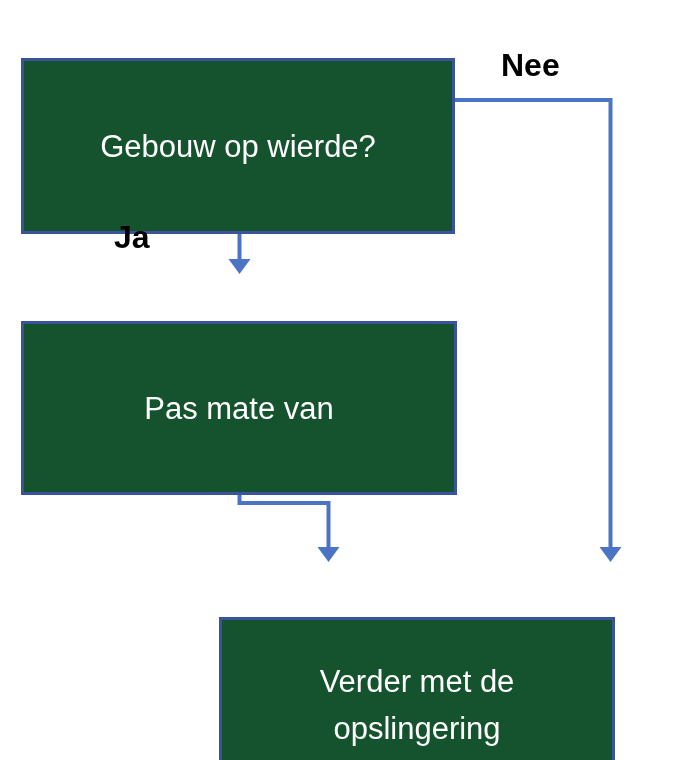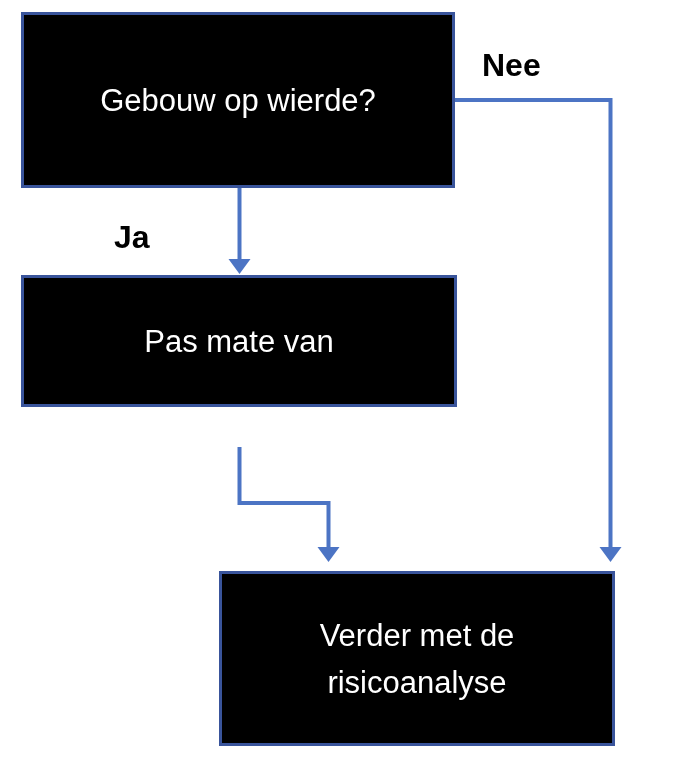--- a/index.html
+++ b/index.html
@@ -22,47 +22,48 @@
     width: 675px;
     height: 760px;
   }
   .connector-layer path {
     fill: none;
     stroke-width: 4px;
   }
   .node {
     position: absolute;
     box-sizing: border-box;
-    background: #000000;
+    background: #14532d;
     border: 3px solid #39549B;
     color: #ffffff;
     display: flex;
     flex-direction: column;
     align-items: center;
     justify-content: center;
     text-align: center;
     font-size: 31px;
     line-height: 47px;
+    margin-top: 46px;
   }
   .node .node-line {
     display: block;
     white-space: nowrap;
   }
   .node-1 { left: 21px;  top: 12px;  width: 434px; height: 176px; }
-  .node-2 { left: 21px;  top: 275px; width: 436px; height: 132px; align-items: center; }
+  .node-2 { left: 21px;  top: 275px; width: 436px; height: 174px; align-items: center; }
   .node-3 { left: 219px; top: 571px; width: 396px; height: 175px; }
   .edge-label {
     position: absolute;
     color: #000000;
     font-size: 32px;
     font-weight: 600;
     white-space: nowrap;
   }
   .edge-label-ja  { left: 114px; top: 219px; }
-  .edge-label-nee { left: 482px; top: 47px; }
+  .edge-label-nee { left: 501px; top: 47px; }
 </style>
 </head>
 <body>
 
 <div class="canvas">
 
   <svg class="connector-layer" viewBox="0 0 675 760" xmlns="http://www.w3.org/2000/svg">
 
     <g>
       <path d="M 239.5 186 V 261" stroke="#4C74C4"></path>
@@ -83,20 +84,20 @@
   <div class="node node-1">
     <span class="node-line">Gebouw op wierde?</span>
   </div>
 
   <div class="node node-2">
     <span class="node-line">Pas mate van</span>
   </div>
 
   <div class="node node-3">
     <span class="node-line">Verder met de</span>
-    <span class="node-line">risicoanalyse</span>
+    <span class="node-line">opslingering</span>
   </div>
 
   <div class="edge-label edge-label-ja">Ja</div>
 
   <div class="edge-label edge-label-nee">Nee</div>
 
 </div>
 
 </body></html>

